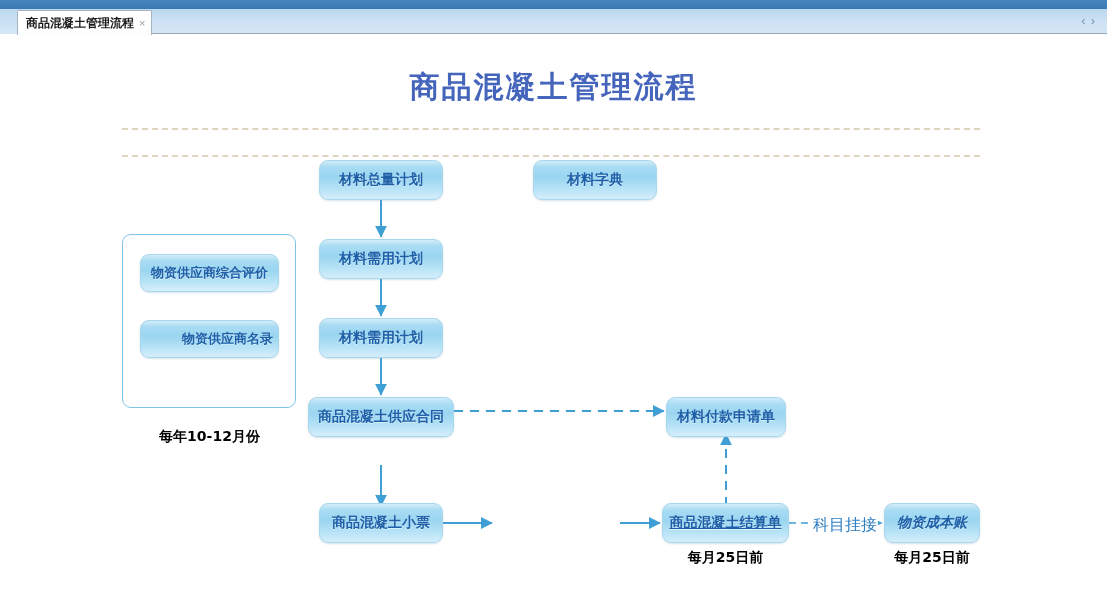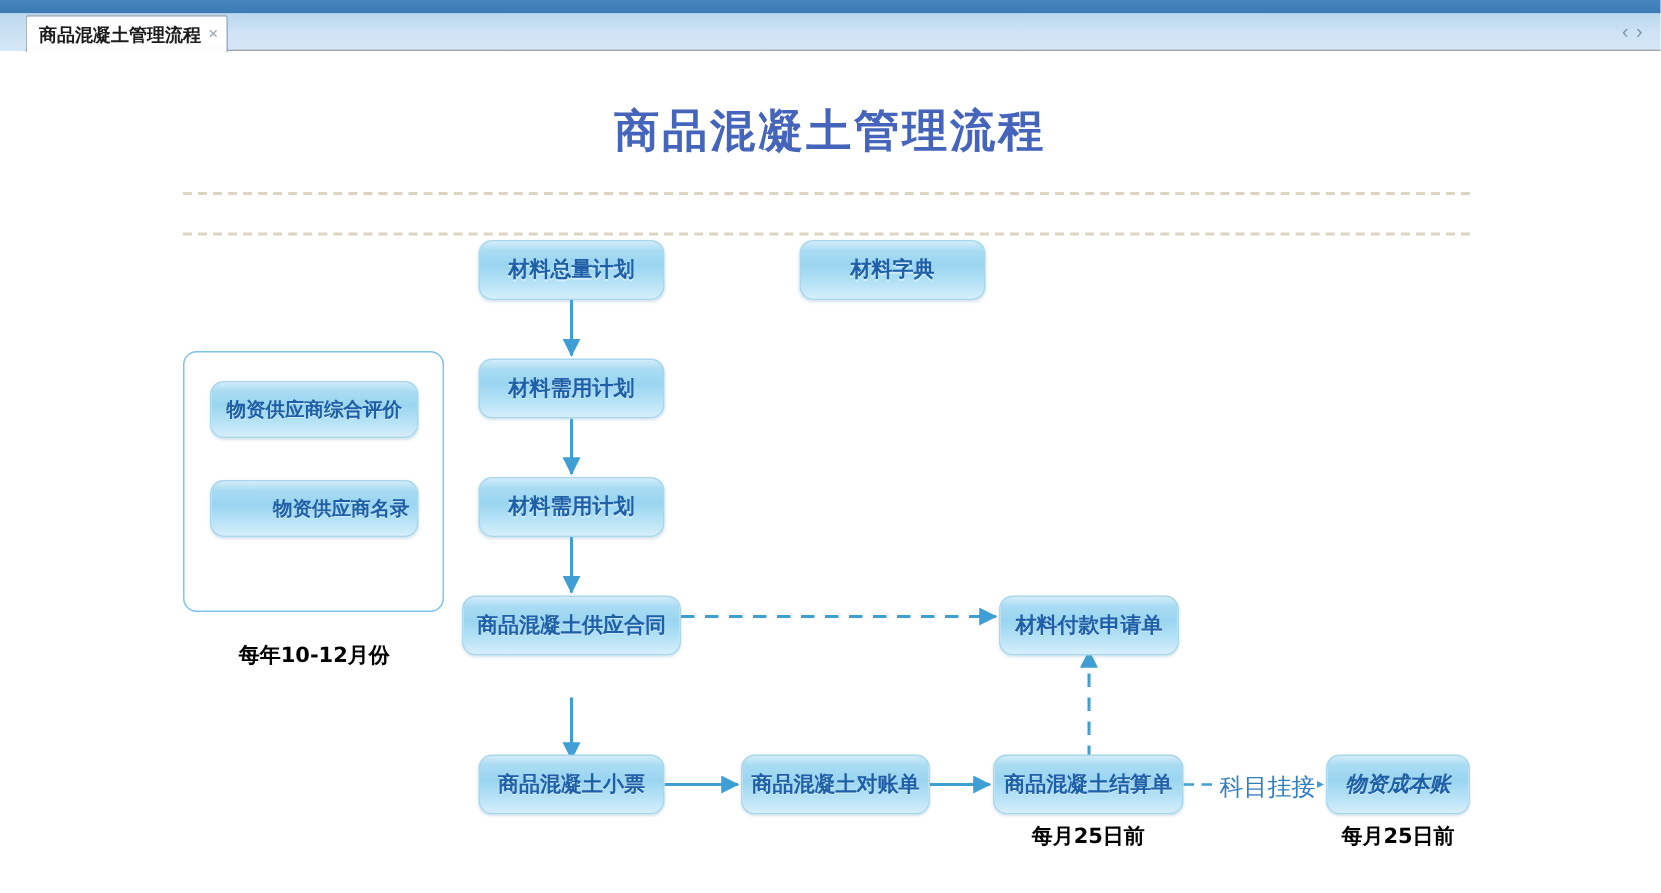--- a/index.html
+++ b/index.html
@@ -215,23 +215,22 @@
   <div class="node" style="left:319px; top:203px; width:124px; height:40px;">材料需用计划</div>
 
   <div class="node" style="left:319px; top:282px; width:124px; height:40px;">材料需用计划</div>
 
   <div class="node" style="left:308px; top:361px; width:146px; height:40px;">商品混凝土供应合同</div>
 
   <div class="node" style="left:666px; top:361px; width:120px; height:40px;">材料付款申请单</div>
 
   <div class="node" style="left:319px; top:467px; width:124px; height:40px;">商品混凝土小票</div>
 
-  <div class="node" style="left:494px; top:467px; width:126px; height:40px;">商品混凝土对账单</div>
-
-  <div class="node" style="left:662px; top:467px; width:127px; height:40px;">商品混凝土结算单</div>
+
+  <div class="node" style="left:662px; top:467px; width:127px; height:40px;text-decoration:underline;">商品混凝土结算单</div>
 
   <div class="node" style="left:884px; top:467px; width:96px; height:40px;font-style:italic;">物资成本账</div>
 
   <div class="note-red" style="left:662px; top:513px; width:127px;">每月25日前</div>
 
   <div class="note-red" style="left:884px; top:513px; width:96px;">每月25日前</div>
 
 </div>
 
 </body></html>

